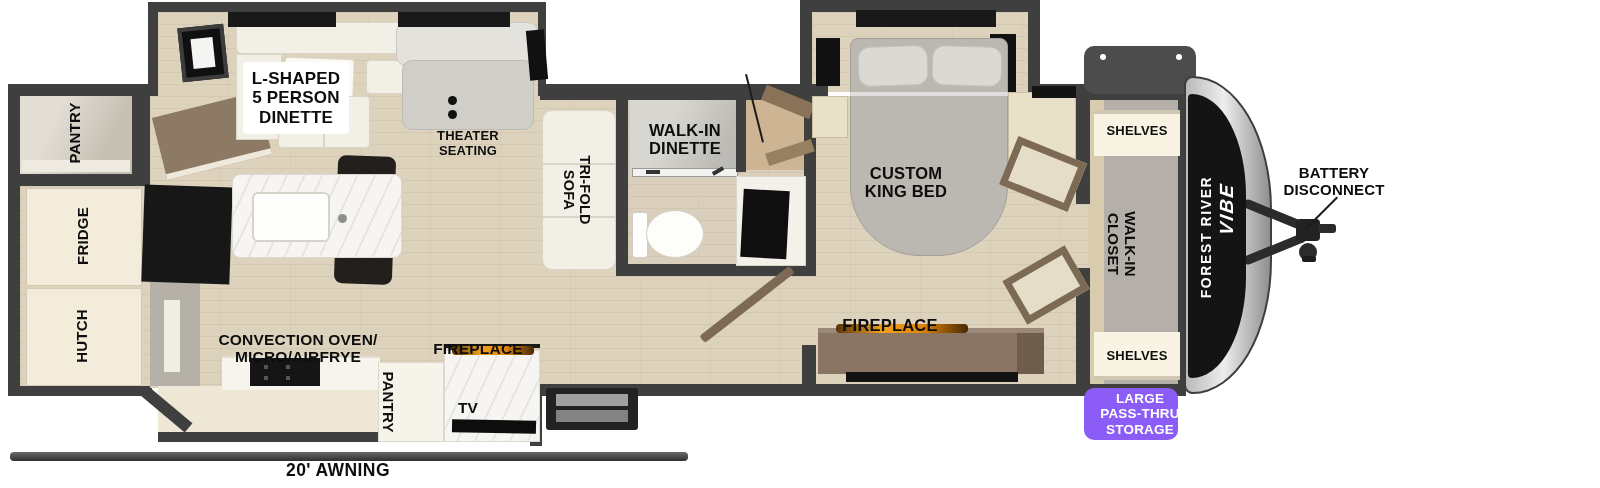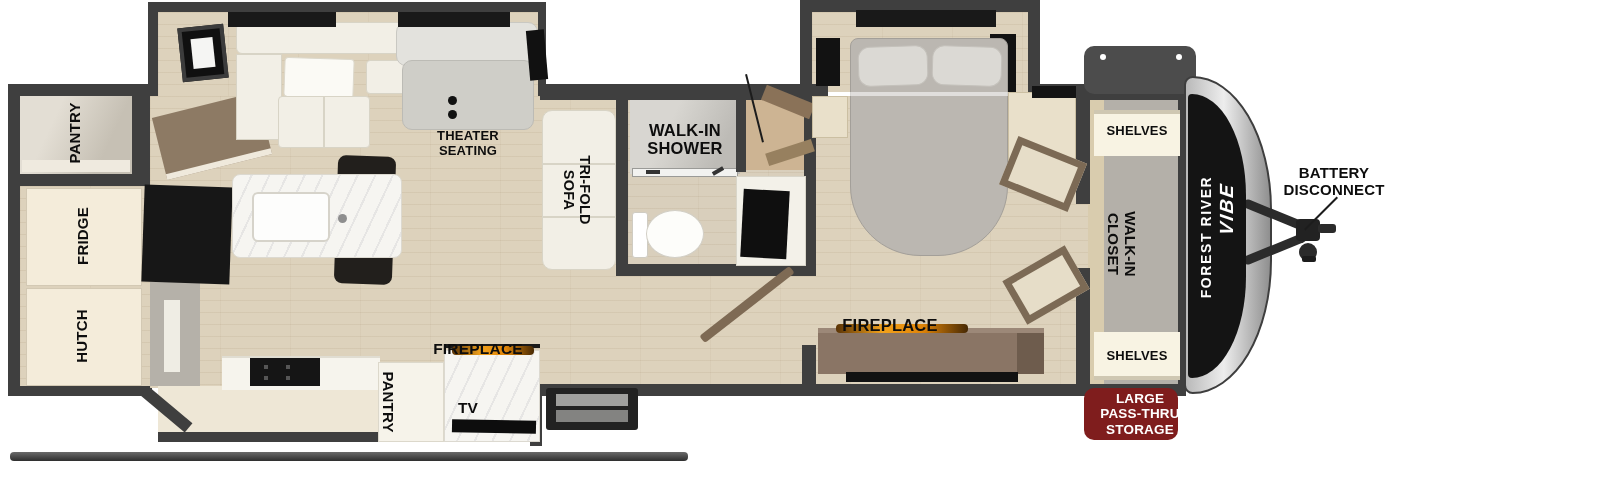--- a/index.html
+++ b/index.html
@@ -140,21 +140,21 @@
   <div class="abs flame" style="left:836px;top:324px;width:132px;height:9px;"></div>
   <div class="abs" style="left:846px;top:372px;width:172px;height:10px;background:#121212;"></div>
 
   <div class="abs" style="left:1094px;top:110px;width:86px;height:46px;background:#f8f3e3;border-top:4px solid #cfc7b2;"></div>
   <div class="abs" style="left:1094px;top:332px;width:86px;height:48px;background:#f8f3e3;border-bottom:4px solid #cfc7b2;"></div>
 
   <div class="abs" style="left:1084px;top:46px;width:112px;height:48px;background:#4c4c4c;border-radius:10px;">
     <div class="abs dot" style="left:16px;top:8px;width:6px;height:6px;background:#fff;"></div>
     <div class="abs dot" style="left:92px;top:8px;width:6px;height:6px;background:#fff;"></div>
   </div>
-  <div class="abs" style="left:1084px;top:388px;width:94px;height:52px;background:#7f1d1d;border-radius:10px;">
+  <div class="abs" style="left:1084px;top:388px;width:94px;height:52px;background:#8b5cf6;border-radius:10px;">
     <div class="abs lbl smp white-t" style="left:0;top:0;width:112px;height:52px;">LARGE
 PASS-THRU
 STORAGE</div>
   </div>
 
   <div class="abs" style="left:1184px;top:76px;width:88px;height:318px;background:linear-gradient(90deg,#b9b9b9 0%,#ededed 45%,#8f8f8f 100%);border:2px solid #3e3e3e;border-radius:12px 110px 110px 12px / 12px 185px 185px 12px;"></div>
   <div class="abs" style="left:1188px;top:94px;width:58px;height:284px;background:#141414;border-radius:6px 80px 80px 6px / 6px 150px 150px 6px;"></div>
   <div class="abs lbl rot-ccw white-t" style="left:1143px;top:213px;width:150px;height:48px;flex-direction:column;gap:2px;">
     <span style="font-size:14px;letter-spacing:1.6px;">FOREST RIVER</span>
     <span style="font-size:19px;font-style:italic;letter-spacing:2px;margin-left:56px;transform:skewX(-8deg);">VIBE</span>
@@ -172,34 +172,42 @@
 
   <div class="abs" style="left:747px;top:74px;width:70px;height:2px;background:#1c1c1c;transform:rotate(76deg);transform-origin:0 0;"></div>
   <div class="abs" style="left:1338px;top:198px;width:46px;height:2px;background:#1c1c1c;transform:rotate(135deg);transform-origin:0 0;"></div>
 
   <div class="abs" style="left:10px;top:452px;width:678px;height:9px;background:linear-gradient(180deg,#6a6a6a,#2e2e2e);border-radius:4px;"></div>
 
   <div class="abs lbl rot-ccw" style="left:40px;top:125px;width:70px;height:16px;">PANTRY</div>
   <div class="abs lbl rot-ccw" style="left:48px;top:228px;width:70px;height:16px;">FRIDGE</div>
   <div class="abs lbl rot-ccw" style="left:47px;top:328px;width:70px;height:16px;">HUTCH</div>
 
+  <div class="abs lbl box lg" style="left:243px;top:62px;width:106px;height:72px;">L-SHAPED
+5 PERSON
+DINETTE</div>
   <div class="abs lbl md" style="left:406px;top:125px;width:124px;height:38px;">THEATER
 SEATING</div>
   <div class="abs lbl rot-cw" style="left:539px;top:172px;width:76px;height:36px;font-size:14.5px;">TRI-FOLD
 SOFA</div>
+  <div class="abs lbl m55" style="left:210px;top:329px;width:176px;height:38px;">CONVECTION OVEN/
+MICRO/AIRFRYE</div>
   <div class="abs lbl rot-cw" style="left:353px;top:394px;width:70px;height:16px;">PANTRY</div>
   <div class="abs lbl m55" style="left:426px;top:340px;width:104px;height:17px;">FIREPLACE</div>
   <div class="abs lbl m55" style="left:448px;top:400px;width:40px;height:16px;">TV</div>
 
   <div class="abs lbl mdd" style="left:630px;top:119px;width:110px;height:40px;">WALK-IN
-SHOWER</div>
-
+DINETTE</div>
+
+  <div class="abs lbl mdd" style="left:844px;top:163px;width:124px;height:38px;">CUSTOM
+KING BED</div>
   <div class="abs lbl mdd" style="left:838px;top:316px;width:104px;height:18px;">FIREPLACE</div>
 
   <div class="abs lbl md" style="left:1094px;top:121px;width:86px;height:20px;">SHELVES</div>
   <div class="abs lbl rot-cw" style="left:1080px;top:226px;width:82px;height:36px;">WALK-IN
 CLOSET</div>
   <div class="abs lbl md" style="left:1094px;top:346px;width:86px;height:20px;">SHELVES</div>
 
   <div class="abs lbl sm" style="left:1282px;top:167px;width:104px;height:30px;">BATTERY
 DISCONNECT</div>
+  <div class="abs lbl xl" style="left:256px;top:460px;width:164px;height:22px;">20' AWNING</div>
 
 </div>
 
 </body></html>

